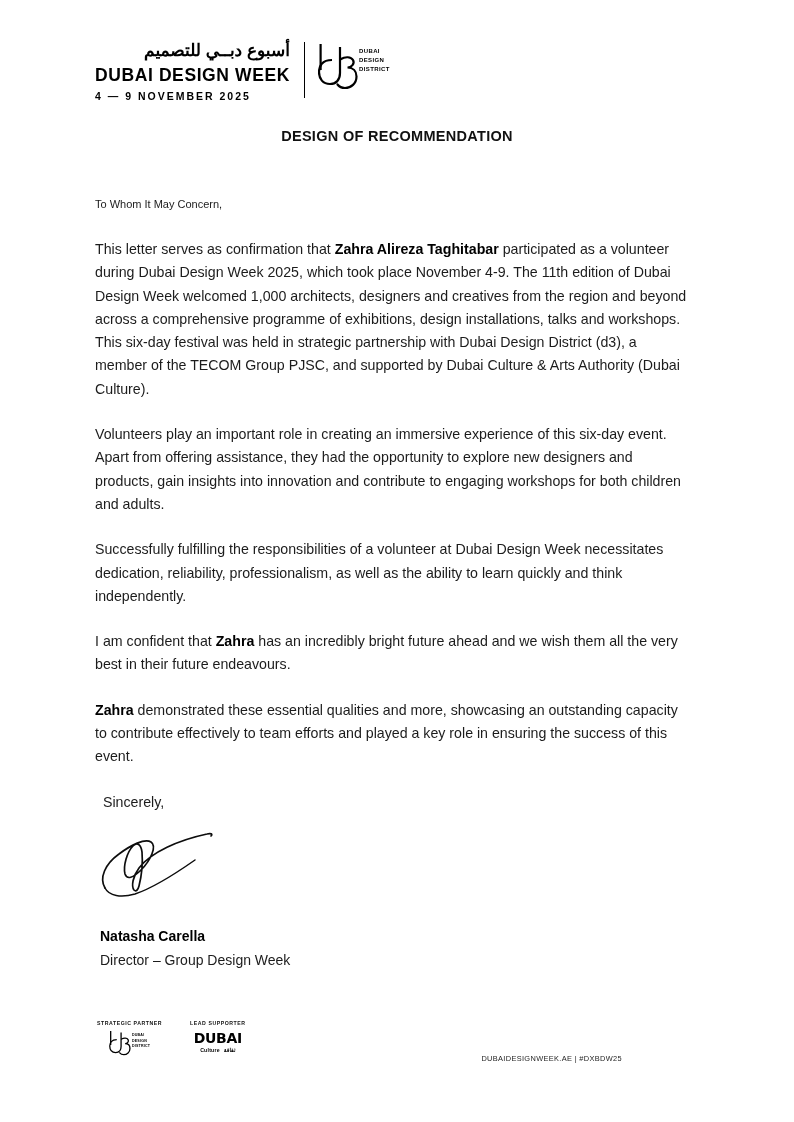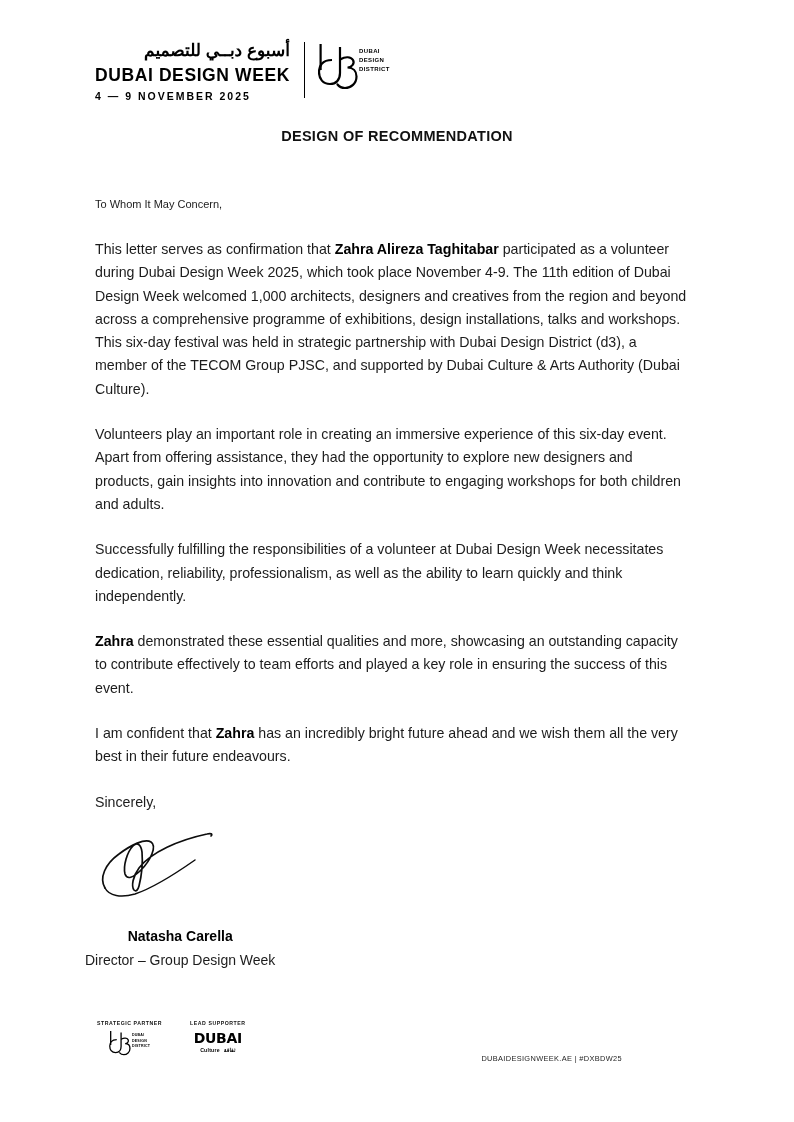--- a/index.html
+++ b/index.html
@@ -126,37 +126,36 @@
     line-height: 23.3px;
     color: #1c1c1c;
     margin: 0 0 22px 0;
     text-align: left;
   }
   .para b, .salutation b { font-weight: 700; color: #000; }
   .closing {
     font-size: 14.2px;
     line-height: 23px;
     color: #1c1c1c;
-    margin: 0;
+    margin: 8px;
   }
 
   
   .signature-area {
     position: absolute;
     left: 95px;
     top: 812px;
     width: 260px;
     height: 100px;
   }
   .signature-area svg { display: block; }
   .sign-block {
     position: absolute;
-    left: 85px;
+    left: 100px;
     top: 926px;
-    text-align: center;
   }
   .sign-name {
     font-size: 14px;
     font-weight: 700;
     color: #000;
     line-height: 21px;
   }
   .sign-role {
     font-size: 14px;
     font-weight: 400;
@@ -260,23 +259,23 @@
   <div class="body-block">
 
     <p class="salutation">To Whom It May Concern,</p>
 
     <p class="para"><span>This letter serves as confirmation that </span><b>Zahra Alireza Taghitabar</b><span> participated as a volunteer during Dubai Design Week 2025, which took place November 4-9. The 11th edition of Dubai Design Week welcomed 1,000 architects, designers and creatives from the region and beyond across a comprehensive programme of exhibitions, design installations, talks and workshops. This six-day festival was held in strategic partnership with Dubai Design District (d3), a member of the TECOM Group PJSC, and supported by Dubai Culture &amp; Arts Authority (Dubai Culture).</span></p>
 
     <p class="para">Volunteers play an important role in creating an immersive experience of this six-day event. Apart from offering assistance, they had the opportunity to explore new designers and products, gain insights into innovation and contribute to engaging workshops for both children and adults.</p>
 
     <p class="para">Successfully fulfilling the responsibilities of a volunteer at Dubai Design Week necessitates dedication, reliability, professionalism, as well as the ability to learn quickly and think independently.</p>
 
+    <p class="para"><span>I am confident that </span><b>Zahra</b><span> has an incredibly bright future ahead and we wish them all the very best in their future endeavours.</span></p>
+
     <p class="para"><b>Zahra</b><span> demonstrated these essential qualities and more, showcasing an outstanding capacity to contribute effectively to team efforts and played a key role in ensuring the success of this event.</span></p>
-
-    <p class="para"><span>I am confident that </span><b>Zahra</b><span> has an incredibly bright future ahead and we wish them all the very best in their future endeavours.</span></p>
 
     <p class="closing">Sincerely,</p>
   </div>
 
   <div class="signature-area">
     <svg width="150" height="95" viewBox="0 0 150 95">
       <path d="M10 76 C4 66 10 52 24 42 C36 33 50 26 56 30 C62 34 56 48 46 58
                C38 66 32 68 30 62 C28 54 32 40 38 34 C42 30 46 32 47 40
                C48 52 46 66 44 74 C43 78 41 80 39 78 C36 74 38 64 44 56
                C56 40 84 28 112 22 C116 21 118 22 116 24" fill="none" stroke="#0d0d0d" stroke-width="1.7" stroke-linecap="round" stroke-linejoin="round"></path>

